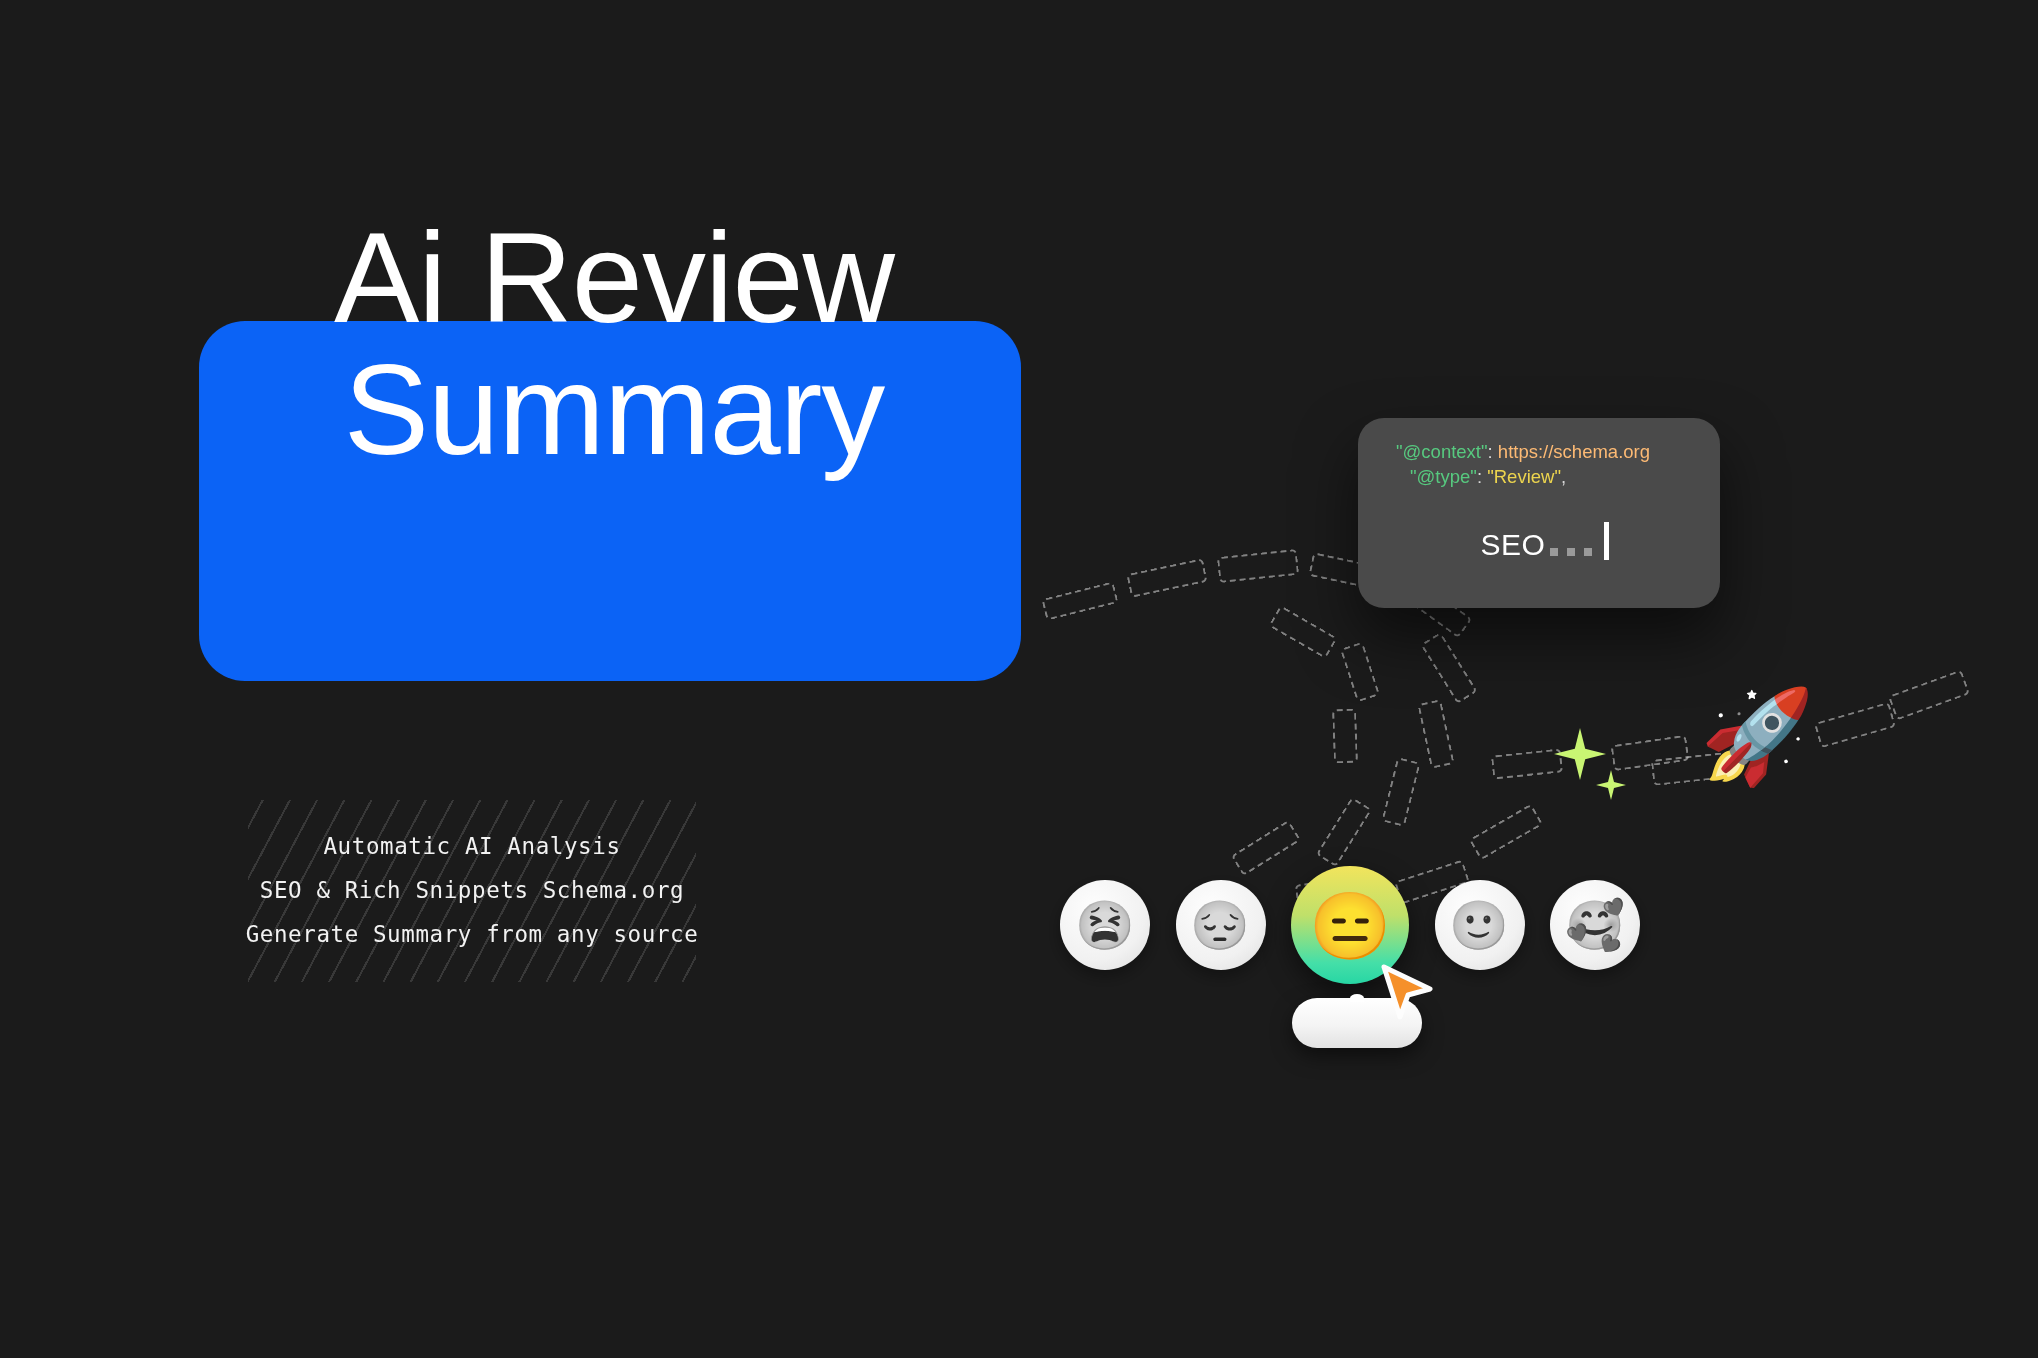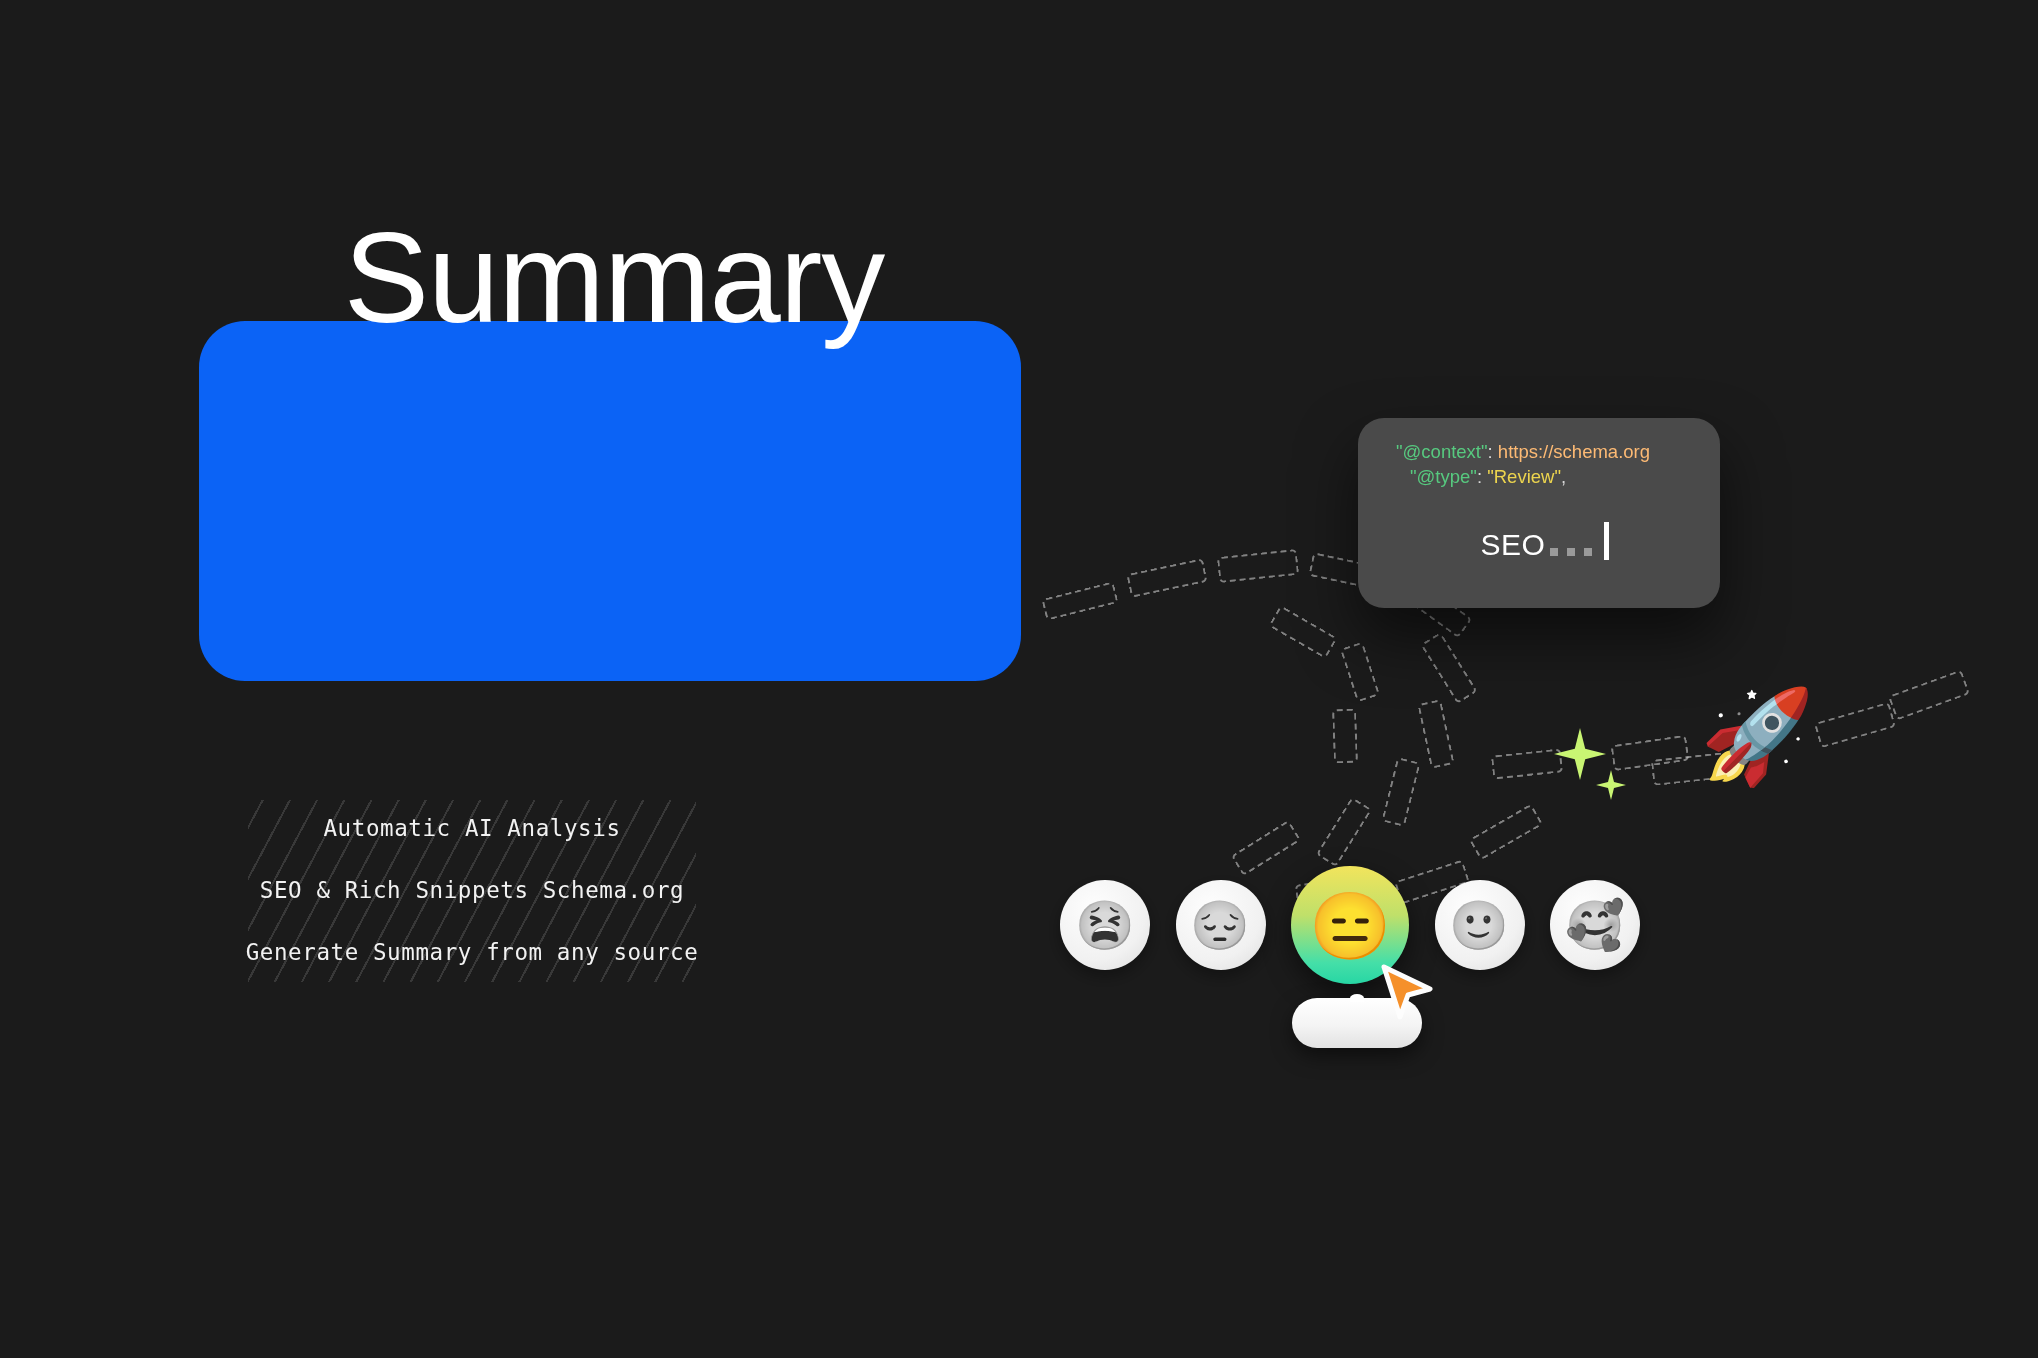--- a/index.html
+++ b/index.html
@@ -49,21 +49,21 @@
   
   .features {
     position:absolute;
     left:248px; top:800px;
     width:448px; height:182px;
     z-index:3;
     display:flex;
     flex-direction:column;
     justify-content:center;
     align-items:center;
-    gap:28px;
+    gap:10px;
     background:
       repeating-linear-gradient(
         -62deg,
         rgba(255,255,255,0.00) 0px,
         rgba(255,255,255,0.00) 11px,
         rgba(255,255,255,0.13) 11px,
         rgba(255,255,255,0.13) 13px,
         rgba(255,255,255,0.00) 13px,
         rgba(255,255,255,0.00) 24px
       );
@@ -247,20 +247,21 @@
     <div class="dash" style="left:1652px; top:756px; width:76px; height:26px; transform:rotate(-6deg);"></div>
     <div class="dash" style="left:1816px; top:712px; width:78px; height:26px; transform:rotate(-16deg);"></div>
     <div class="dash" style="left:1890px; top:682px; width:78px; height:26px; transform:rotate(-20deg);"></div>
     <div class="dash" style="left:1270px; top:620px; width:66px; height:24px; transform:rotate(30deg);"></div>
     <div class="dash" style="left:1332px; top:660px; width:56px; height:24px; transform:rotate(72deg);"></div>
     <div class="dash" style="left:1318px; top:724px; width:54px; height:24px; transform:rotate(88deg);"></div>
   </div>
 
   <div class="hero-card"></div>
   <h1 class="hero-title">
+    <span class="line line1">Ai Review</span>
     <span class="line line2">Summary</span>
   </h1>
 
   <div class="features">
     <div class="feature-line">Automatic AI Analysis</div>
     <div class="feature-line">SEO &amp; Rich Snippets Schema.org</div>
     <div class="feature-line">Generate Summary from any source</div>
   </div>
 
   <div class="code-card">

